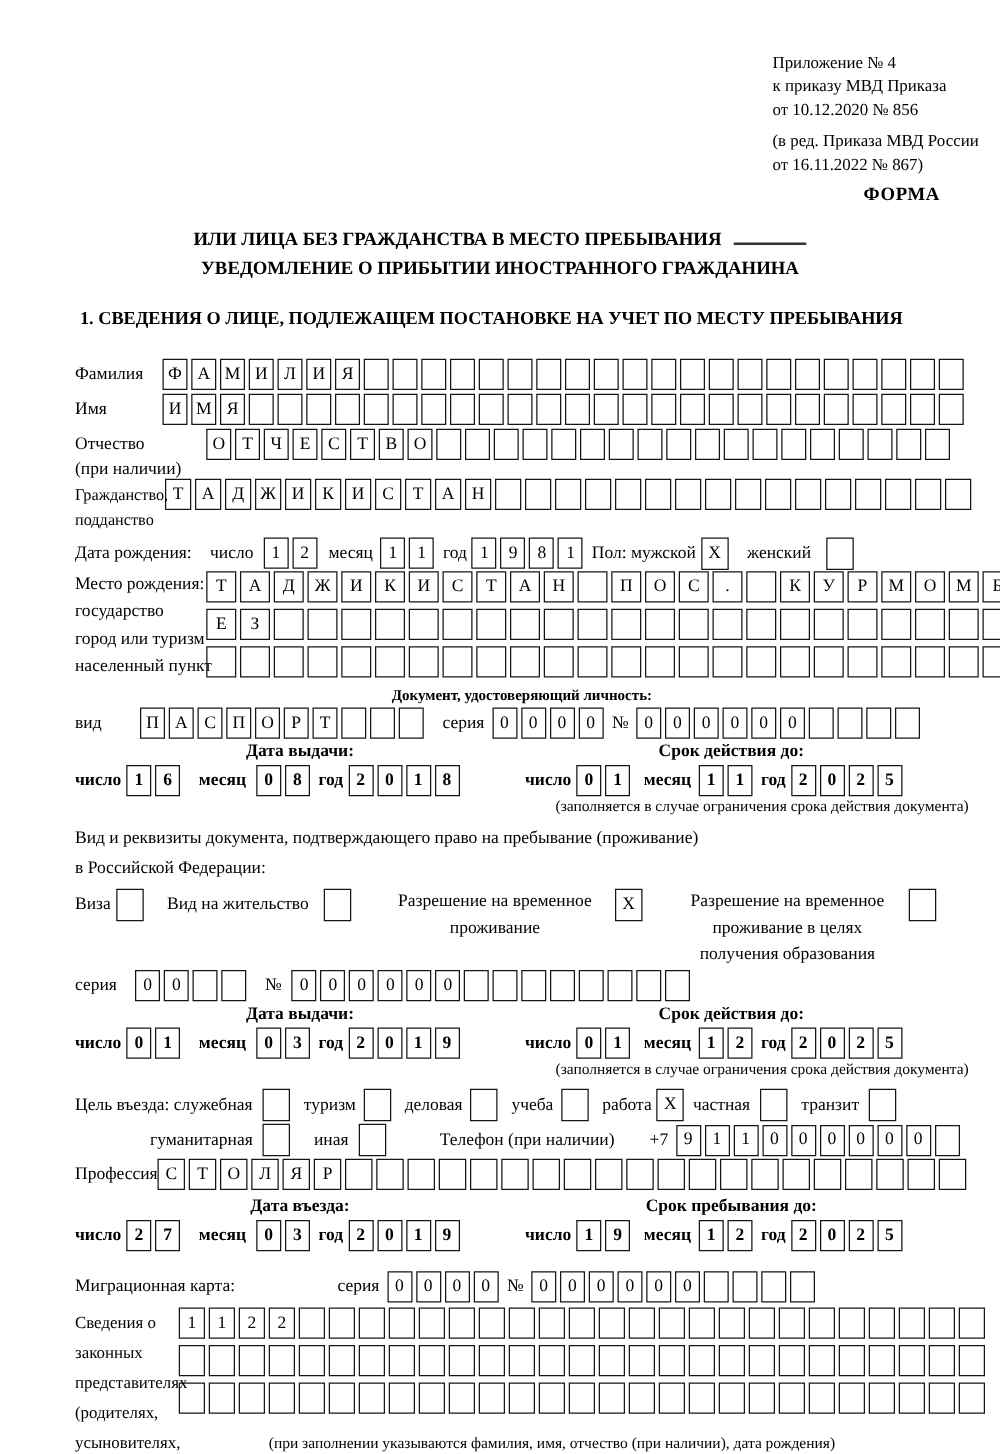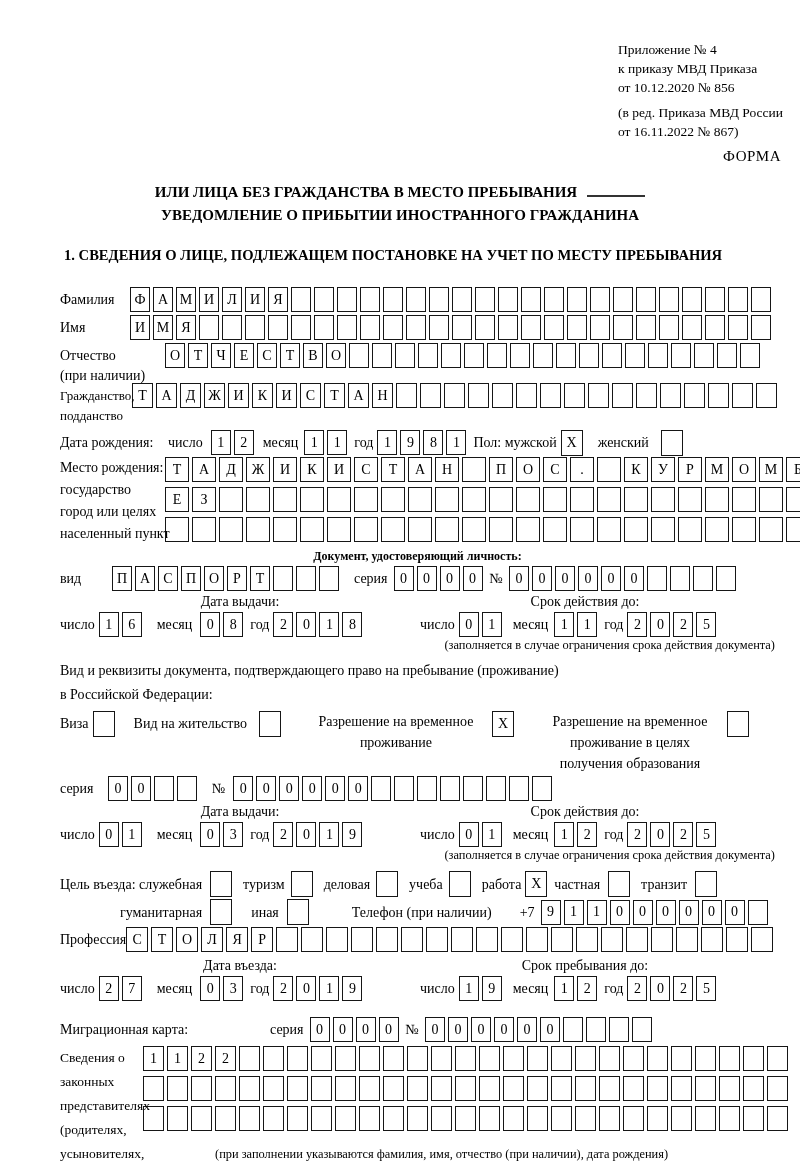--- a/index.html
+++ b/index.html
@@ -7,21 +7,21 @@
   body {
     width:800px; height:1163px;
     font-family:"Liberation Serif","DejaVu Serif",serif;
     color:#000;
   }
   .page { position:relative; width:800px; height:1163px; overflow:hidden; padding:38px 25px 0 60px; }
 
   
   .annex { position:absolute; top:40px; left:618px; font-size:13.5px; line-height:19px; }
   .annex .gap { margin-top:6px; }
-  .forma { position:absolute; top:148px; right:19px; font-weight:normal; font-size:15px; letter-spacing:.5px; }
+  .forma { position:absolute; top:148px; right:48px; font-weight:bold; font-size:15px; letter-spacing:.5px; }
 
   
   .title { position:absolute; top:181px; left:0; width:800px; text-align:center; font-weight:bold; font-size:15px; line-height:23px; }
   .blank-line { display:inline-block; width:58px; border-bottom:2.5px solid #333; margin-left:10px; vertical-align:baseline; }
 
   .sec-head { position:absolute; top:247px; left:64px; width:726px; font-weight:bold; font-size:14.6px; }
 
   .form-body { position:absolute; top:287px; left:60px; width:715px; font-size:14px; }
 
   .frow { display:flex; align-items:flex-start; margin-bottom:3px; }
@@ -35,21 +35,21 @@
     font-size:14px; line-height:1; background:#fff;
   }
   .cb .cbox { width:22px; height:26px; }
 
   .ilbl { line-height:25px; white-space:nowrap; }
   .sp4 { margin-left:4px; } .sp6 { margin-left:6px; } .sp8 { margin-left:8px; }
   .sp12 { margin-left:12px; } .sp16 { margin-left:16px; } .sp24 { margin-left:24px; }
 
   .center-head { text-align:center; font-weight:bold; font-size:12px; margin-bottom:2px; }
 
-  .date2col { display:flex; }
+  .date2col { display:flex;font-weight:bold; }
   .dcol { }
   .dhead { text-align:center; line-height:16px; margin-bottom:2px; }
   .drow { display:flex; align-items:center; }
   .note { font-size:12.4px; line-height:16px; }
   .note.right { text-align:right; width:715px; }
 
   .stack-rows .boxes { margin-bottom:5px; }
 
   .opt { display:flex; align-items:flex-start; }
   .optlbl { text-align:center; line-height:21px; }
@@ -243,21 +243,21 @@
       <span class="ilbl sp12">женский</span>
       <span class="boxes cb sp12">
           <span class="cbox"></span>
         </span>
     </div>
 
     <div class="frow" style="margin-bottom:2px">
       <div class="lblcol" style="width:105px; line-height:22px">
         <div>Место рождения:</div>
         <div>государство</div>
-        <div>город или целях</div>
+        <div>город или туризм</div>
         <div>населенный пункт</div>
       </div>
       <div class="stack-rows">
         <div class="boxes">
             <span class="cbox" style="width: 24px;">Т</span>
             <span class="cbox" style="width: 24px;">А</span>
             <span class="cbox" style="width: 24px;">Д</span>
             <span class="cbox" style="width: 24px;">Ж</span>
             <span class="cbox" style="width: 24px;">И</span>
             <span class="cbox" style="width: 24px;">К</span>

